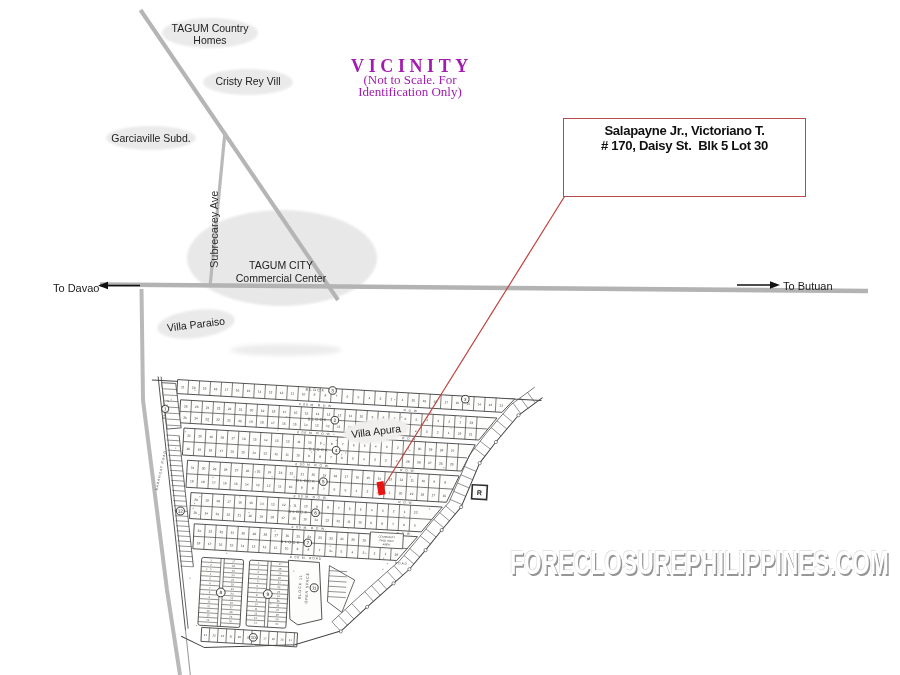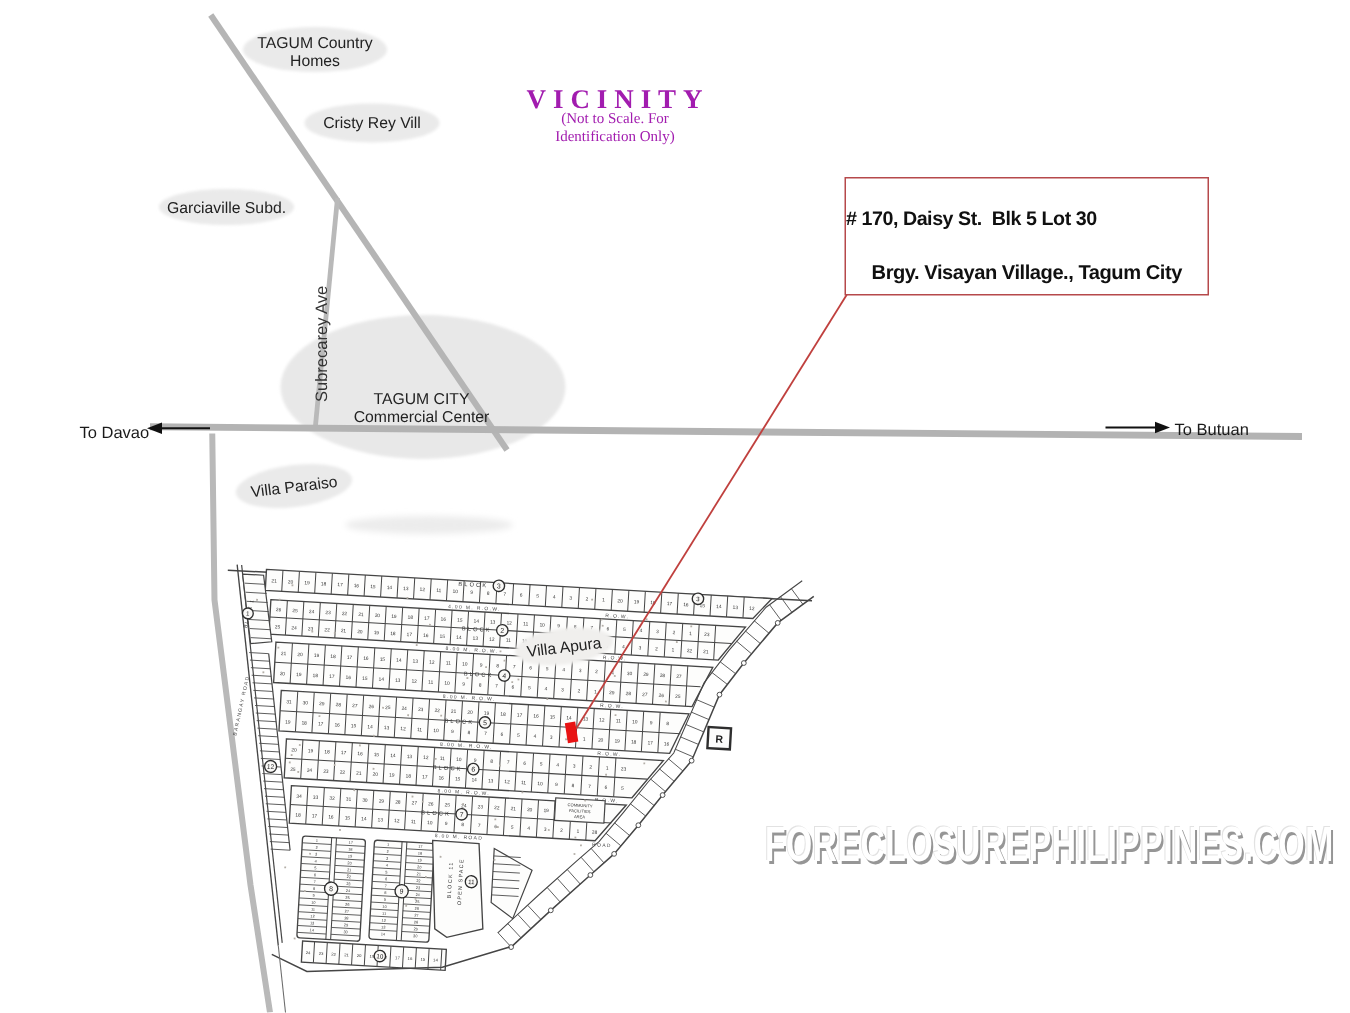--- a/index.html
+++ b/index.html
@@ -641,25 +641,25 @@
   <g>
       <rect x="377.5" y="481.5" width="7" height="13.5" fill="#e81313" transform="rotate(-9 381 488)"></rect>
     </g>
 </svg>
 
 <div class="abs" style="left:312px;top:56px;width:200px;text-align:center;font-family:Liberation Serif, serif;color:#a21caf;">
 
   <div style="font-size:18px;font-weight:bold;letter-spacing:4.6px;">VICINITY</div>
 
 
-  <div style="font-size:10px;margin-top:-3px;margin-left:-4px;line-height:11.5px;">(Not to Scale. For<br>Identification Only)</div>
+  <div style="font-size:13px;margin-top:-3px;margin-left:-4px;line-height:11.5px;">(Not to Scale. For<br>Identification Only)</div>
 </div>
 
 <div class="abs" style="left:563px;top:118px;width:243px;height:79px;border:1.2px solid #b6494b;box-sizing:border-box;color:#101010;font-weight:bold;">
 
-
-  <div class="abs" style="top:18.5px;width:100%;text-align:left;font-size:13.1px;letter-spacing:-0.3px;"># 170, Daisy St.&nbsp; Blk 5 Lot 30</div>
-
-
-  <div class="abs" style="top:55px;width:100%;text-align:center;font-size:13.4px;letter-spacing:-0.3px;">Brgy. Visayan Village., Tagum City</div>
+  <div class="abs" style="top:3.5px;width:100%;text-align:center;font-size:13.1px;letter-spacing:-0.3px;">Salapayne Jr., Victoriano T.</div>
+
+  <div class="abs" style="top:18.5px;width:100%;text-align:center;font-size:13.1px;letter-spacing:-0.3px;"># 170, Daisy St.&nbsp; Blk 5 Lot 30</div>
+
+
 </div>
 
 <div class="abs" style="left:510px;top:544px;font-size:33px;font-weight:bold;letter-spacing:0.5px;color:#ffffff;text-shadow:2px 2px 0 #969696,-1px -1px 0 #e2e2e2;transform:scaleX(0.68);transform-origin:0 0;white-space:nowrap;">FORECLOSUREPHILIPPINES.COM</div>
 
 </body></html>

